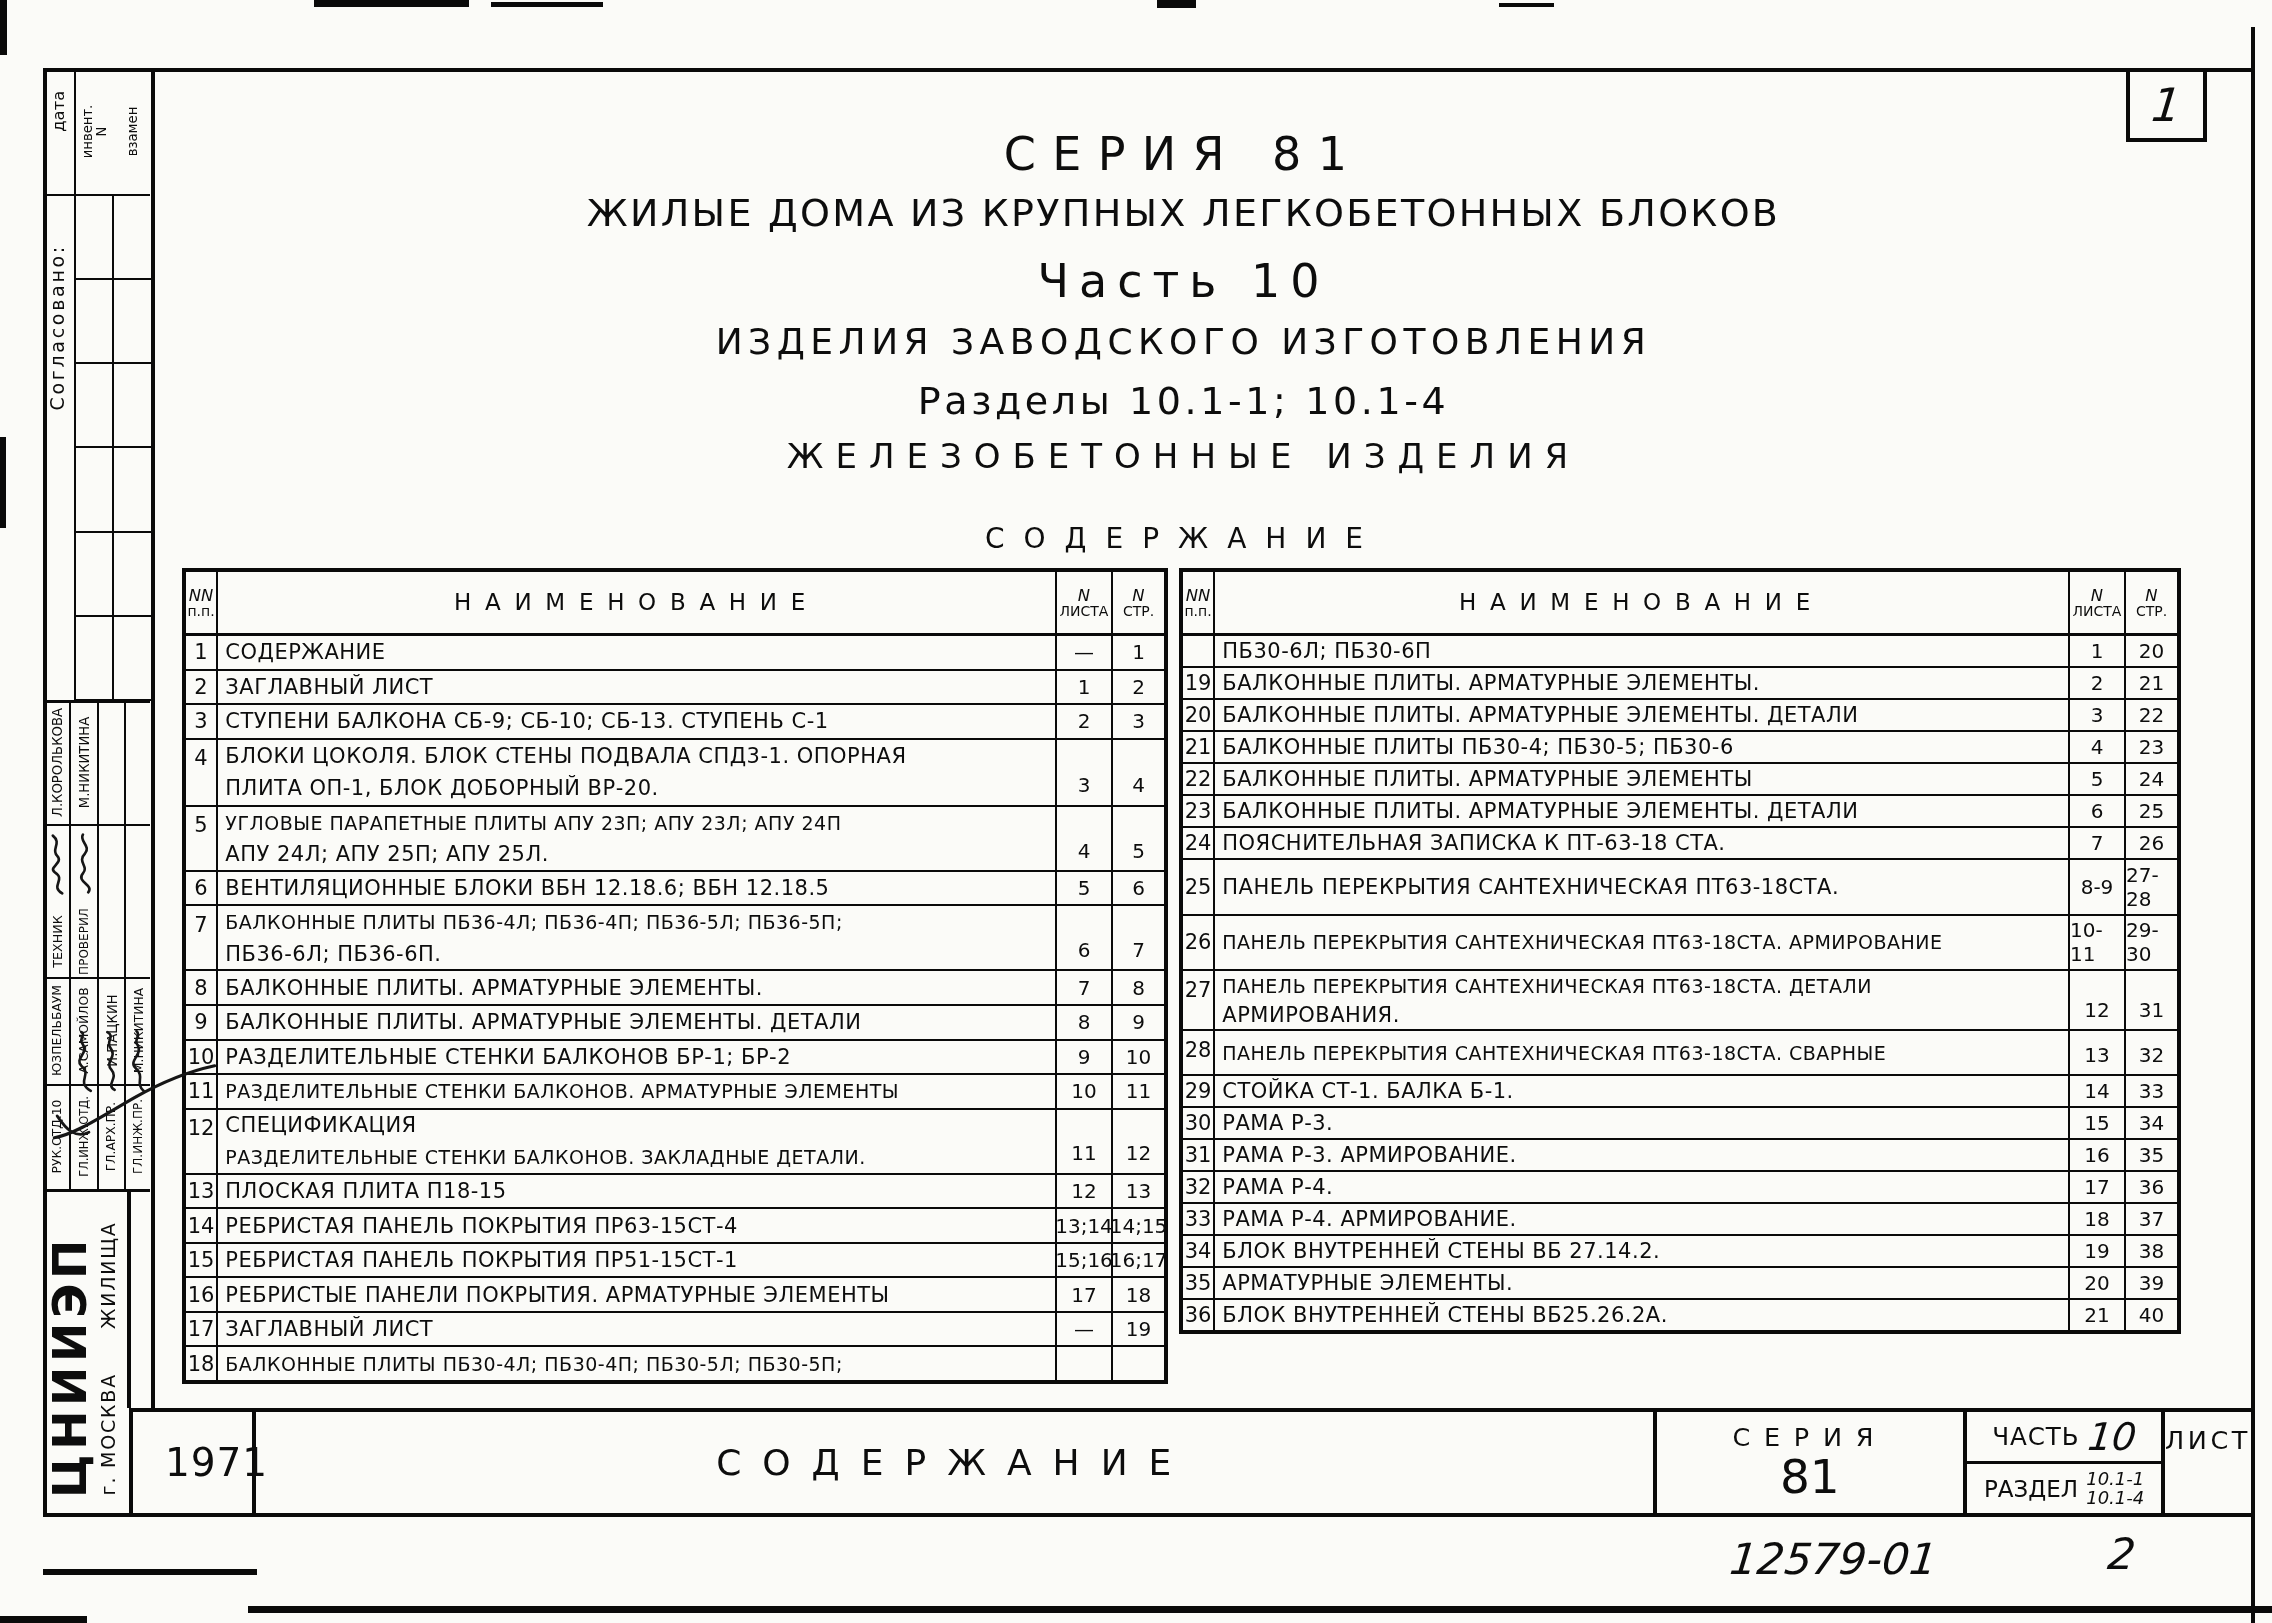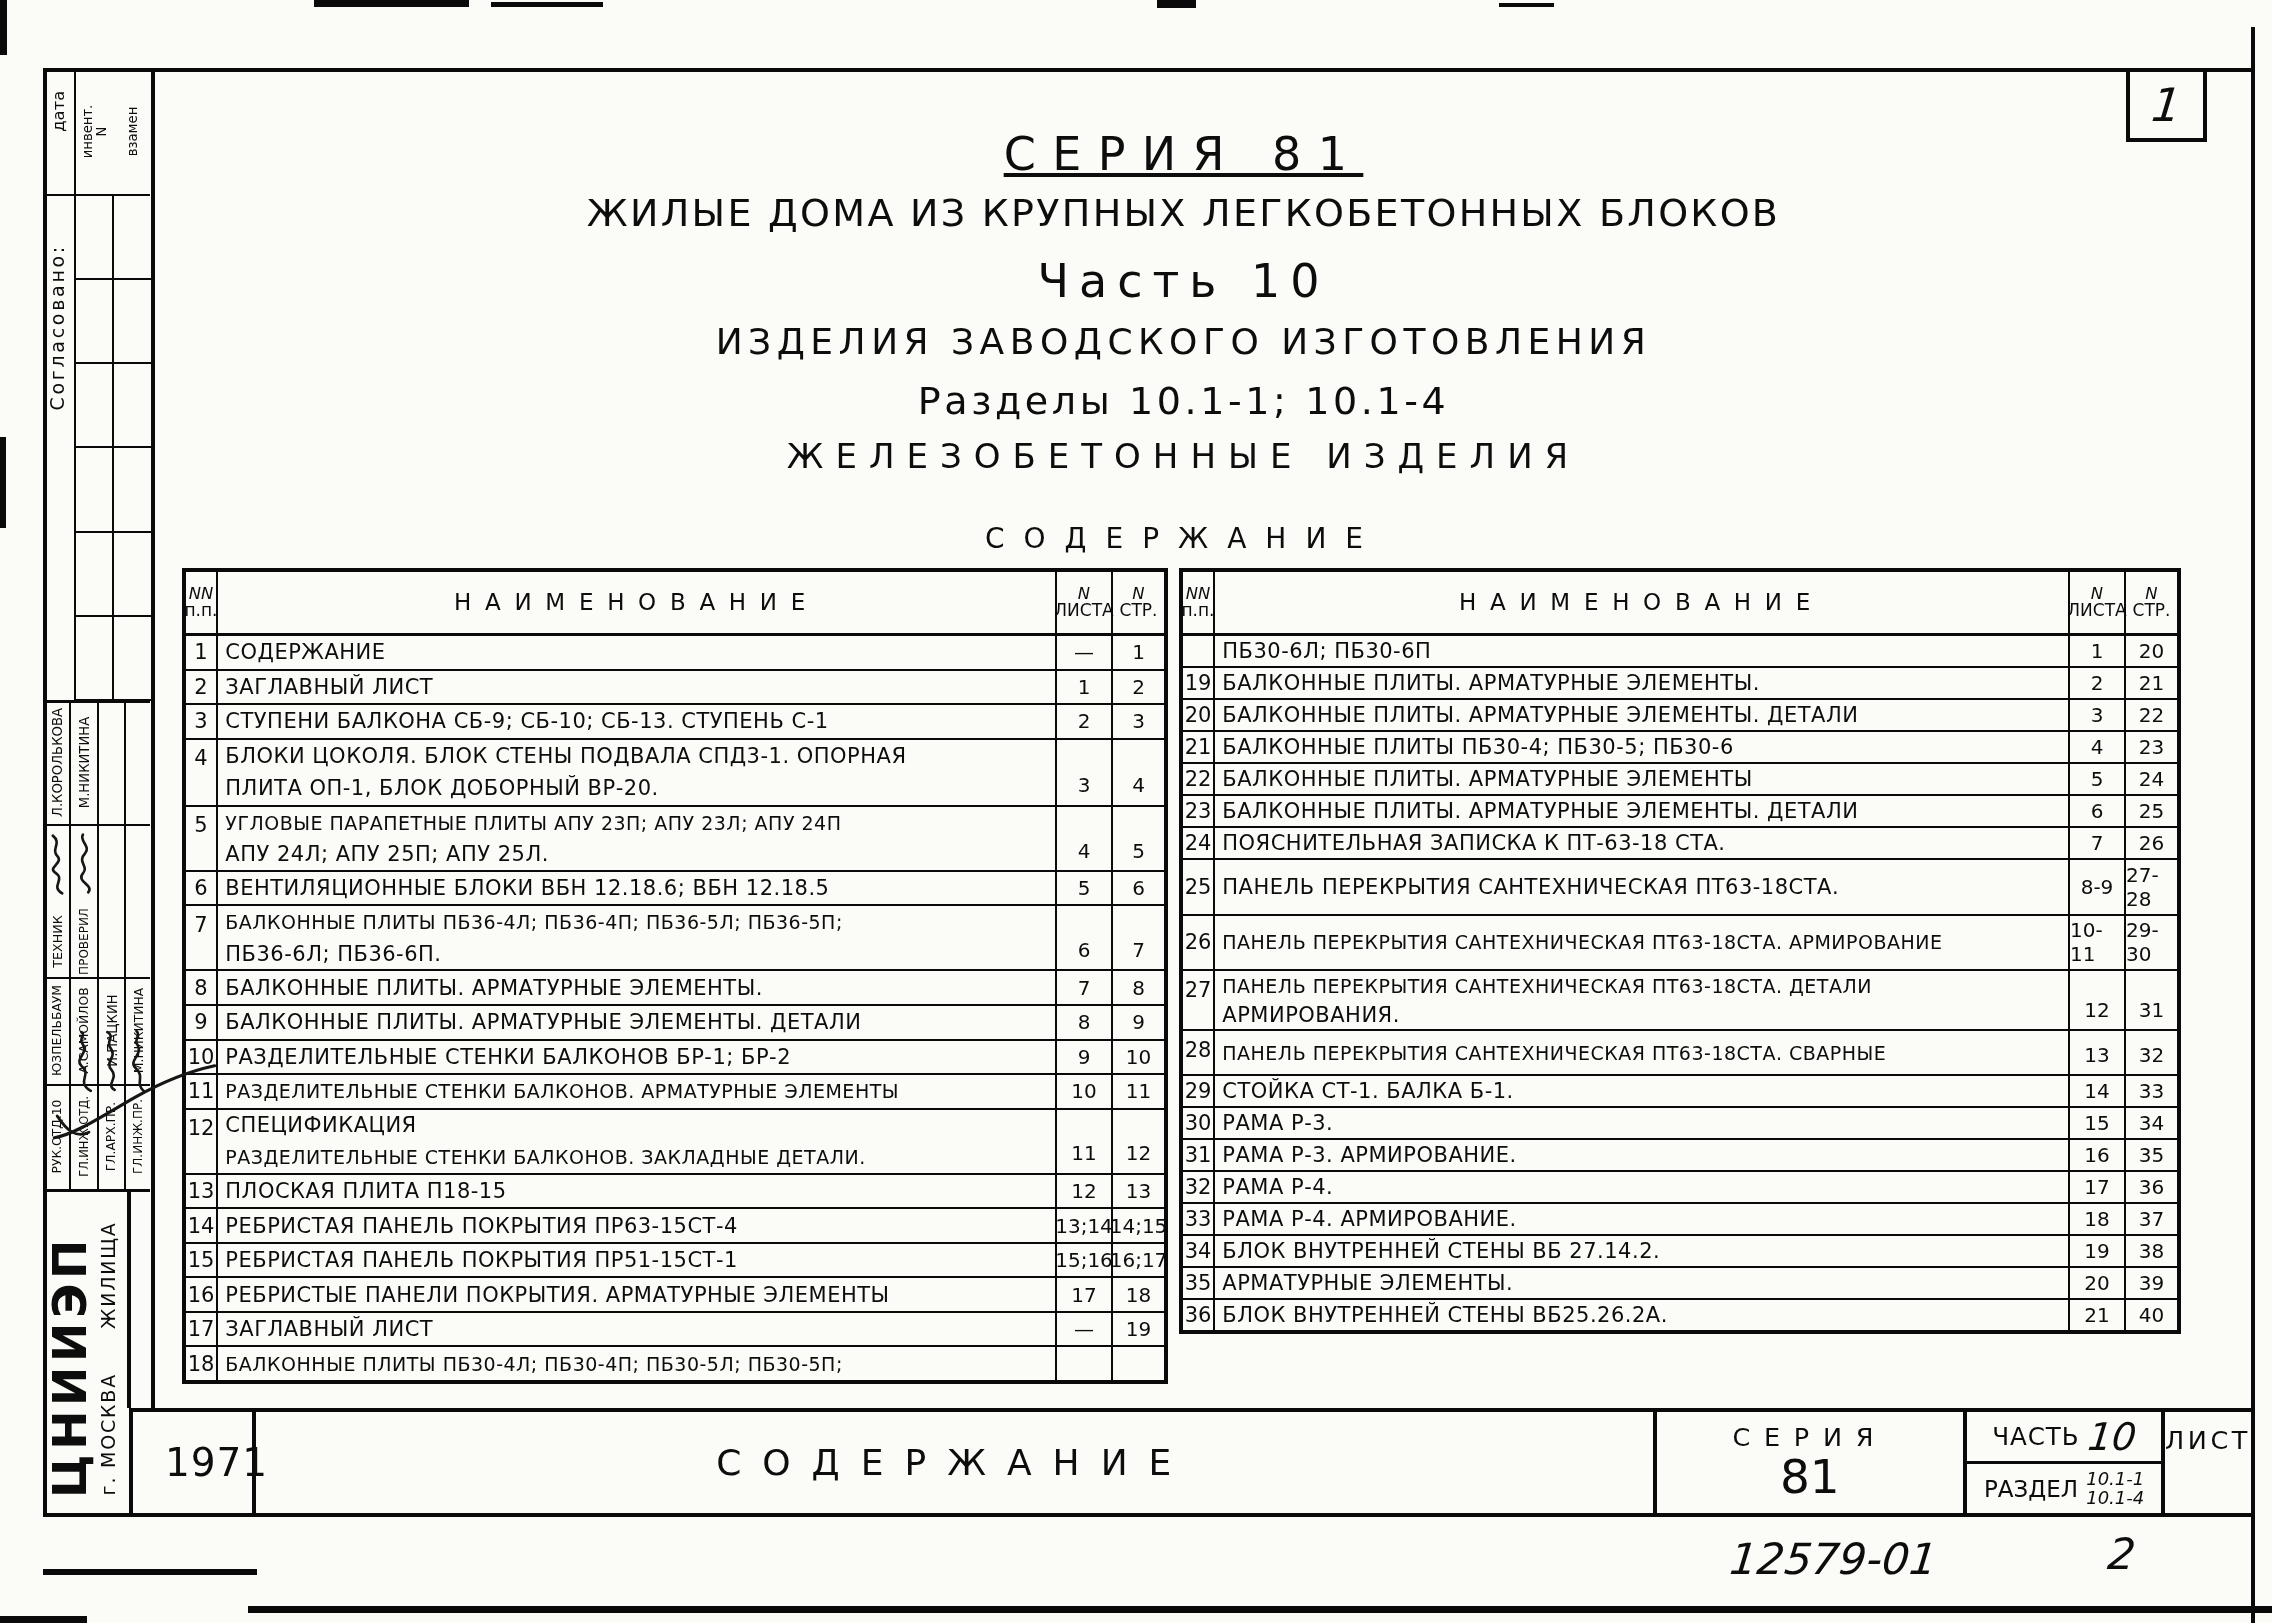--- a/index.html
+++ b/index.html
@@ -9,36 +9,36 @@
   }
   .abs{position:absolute;}
   .ink{background:#0a0a0a;}
   
   .main-frame{left:43px;top:68px;width:2212px;height:1449px;border:4.1px solid #0a0a0a;box-sizing:border-box;}
   .pagebox{left:2126px;top:68px;width:81px;height:74px;border:4.1px solid #0a0a0a;box-sizing:border-box;
     display:flex;align-items:center;justify-content:center;font-size:46px;font-style:italic;}
   
   .titles{left:273px;top:0;width:1821px;text-align:center;}
   .t-line{position:absolute;left:0;width:100%;text-align:center;white-space:nowrap;}
-  .t1{top:127px;font-size:46px;letter-spacing:16.4px;text-decoration:underline;}
+  .t1{top:127px;font-size:46px;letter-spacing:16.4px;}
   .t2{top:191px;font-size:38px;letter-spacing:2.3px;}
   .t3{top:254px;font-size:46px;letter-spacing:10px;}
   .t4{top:321px;font-size:36px;letter-spacing:5.5px;}
   .t5{top:379px;font-size:38px;letter-spacing:3.6px;}
   .t-sub{top:436px;font-size:34px;letter-spacing:12px;}
   .t-cont{top:522px;font-size:28px;letter-spacing:19px;}
   
   .ctable{position:absolute;border:4.1px solid #0a0a0a;box-sizing:border-box;display:flex;flex-direction:column;}
   .thead{height:61px;display:flex;border-bottom:3.6px solid #0a0a0a;flex:none;}
   .tbody{flex:1;display:flex;flex-direction:column;}
   .th,.td{border-right:2.3px solid #0a0a0a;box-sizing:border-box;}
   .th:last-child,.td:last-child{border-right:none;}
   .th{display:flex;flex-direction:column;align-items:center;justify-content:center;line-height:1.05;}
   .th .h1{font-size:16.4px;font-style:italic;}
-  .th .h2{font-size:17px;}
+  .th .h2{font-size:14px;}
   .th-num{width:32px;}
   .th-name{flex:1;font-size:23px;letter-spacing:13.7px;flex-direction:row;}
   .th-sheet{width:56px;}
   .th-page{width:51px;}
   .trow{display:flex;border-bottom:2.3px solid #0a0a0a;min-height:0;}
   .trow:last-child{border-bottom:none;}
   .c-num{width:32px;display:flex;align-items:center;justify-content:center;font-size:21px;flex:none;}
   .c-name{flex:1;display:flex;flex-direction:column;justify-content:center;padding:0 3.6px 0 7.3px;min-width:0;}
   .tline{flex:1;display:flex;align-items:center;white-space:nowrap;letter-spacing:0.5px;}
   .c-sheet{width:56px;display:flex;align-items:center;justify-content:center;font-size:20px;flex:none;}

